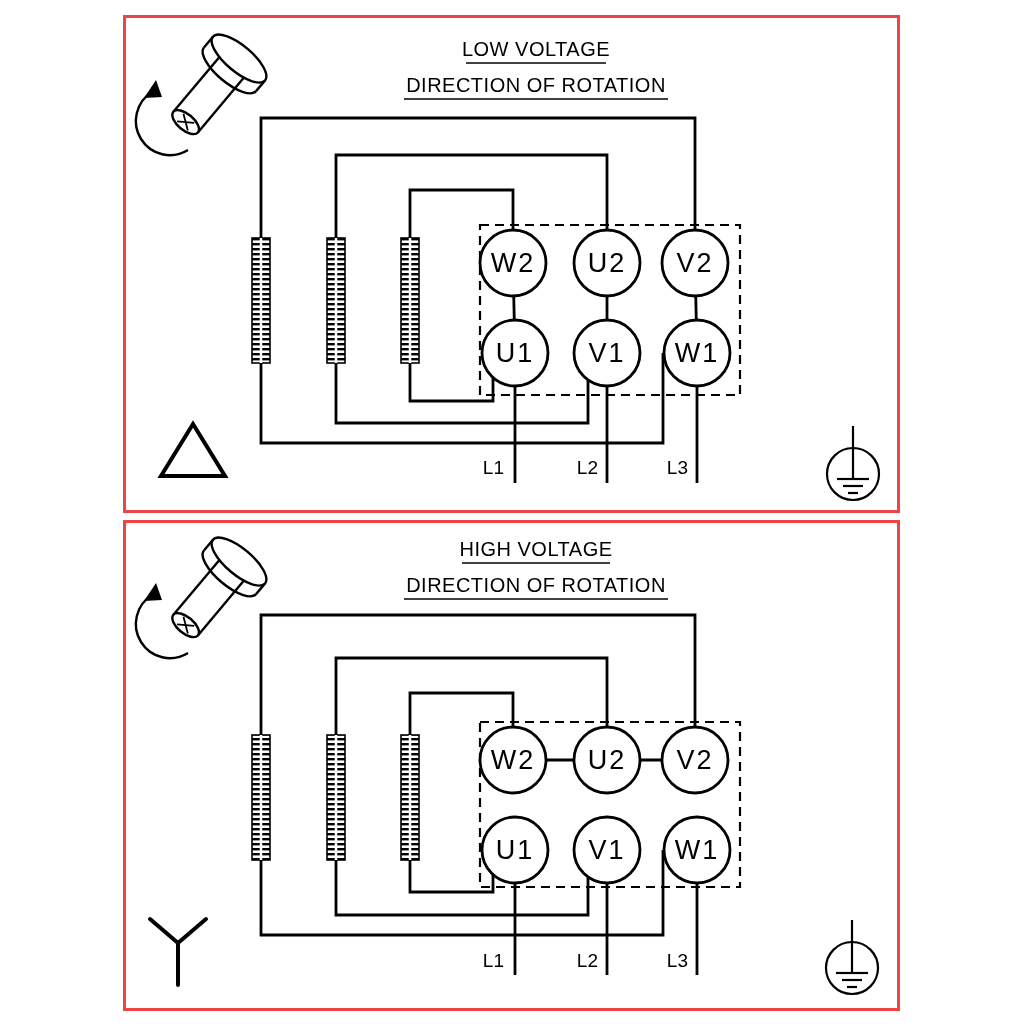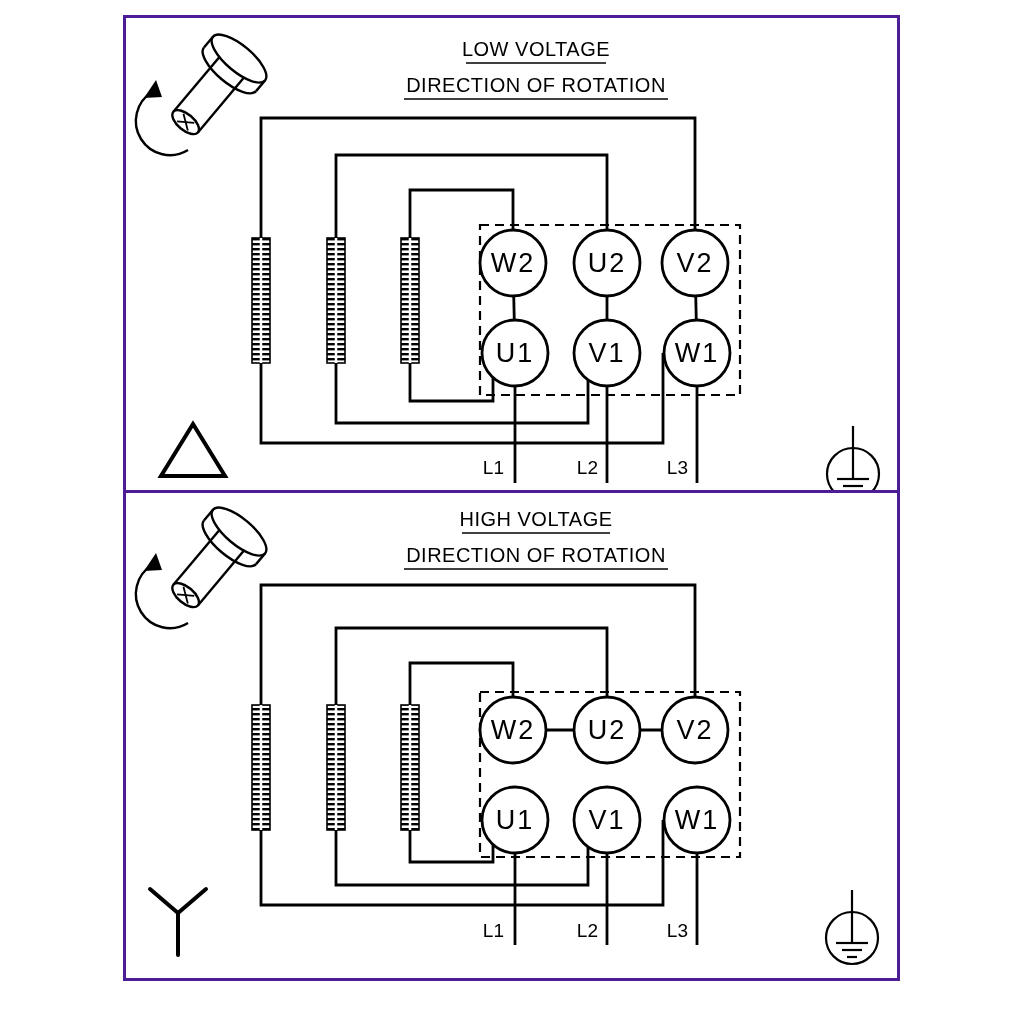--- a/index.html
+++ b/index.html
@@ -1,19 +1,19 @@
 <!DOCTYPE html>
 <html><head>
 <meta charset="utf-8">
 <style>
   html,body{margin:0;padding:0;background:#ffffff;}
   body{width:1024px;height:1024px;position:relative;font-family:"Liberation Sans",sans-serif;}
-  .panel{position:absolute;left:123px;width:777px;border:3px solid #4c1d95;box-sizing:border-box;background:#fff;}
+  .panel{position:absolute;left:123px;width:777px;border:3px solid #ef4444;box-sizing:border-box;background:#fff;}
   .panel-low{top:15px;height:498px;}
-  .panel-high{top:490px;height:491px;}
+  .panel-high{top:520px;height:491px;}
   svg{display:block;width:100%;height:100%;}
   .wire{stroke:#000;stroke-width:2.8;fill:none;}
   .thin{stroke:#000;stroke-width:1.6;fill:none;}
   .term{fill:#fff;stroke:#000;stroke-width:2.8;}
   .tlabel{font-size:27px;letter-spacing:2px;fill:#000;text-anchor:middle;font-family:"Liberation Sans",sans-serif;}
   .title{font-size:20px;fill:#000;text-anchor:middle;letter-spacing:0.5px;font-family:"Liberation Sans",sans-serif;}
   .lead{font-size:19px;fill:#000;text-anchor:end;font-family:"Liberation Sans",sans-serif;}
   .dash{fill:none;stroke:#000;stroke-width:2.2;stroke-dasharray:9 6;}
   .coil{stroke:#000;stroke-width:1.6;}
   .sym{stroke:#000;stroke-width:4;fill:none;stroke-linecap:round;}

